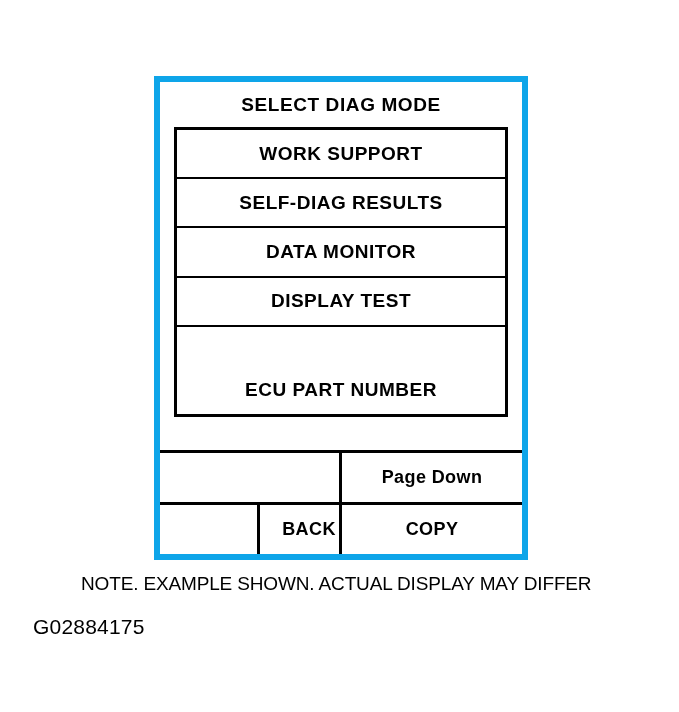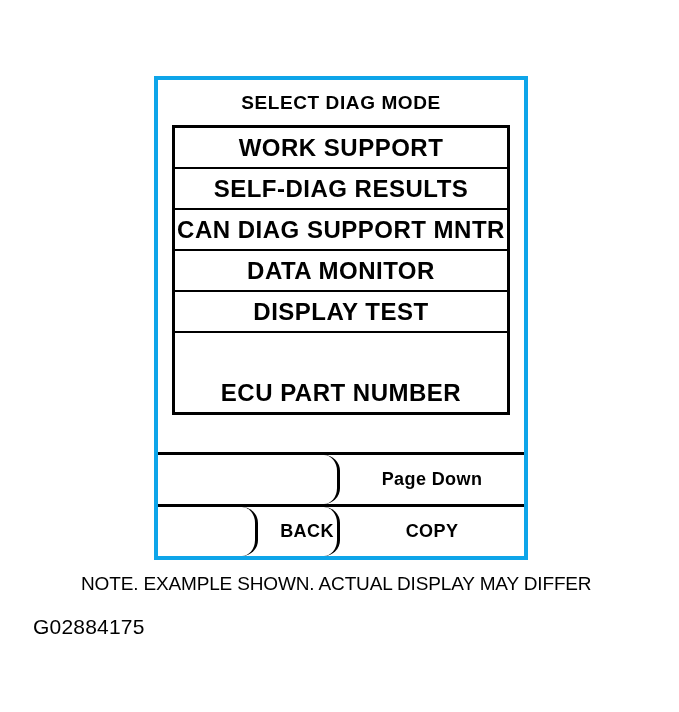--- a/index.html
+++ b/index.html
@@ -17,21 +17,21 @@
   }
 
   
   #tool-frame {
     position: absolute;
     left: 154px;
     top: 76px;
     width: 374px;
     height: 484px;
     box-sizing: border-box;
-    border: 4px solid #0ea5e9;
+    border: 6px solid #0ea5e9;
     background: #ffffff;
     display: flex;
     flex-direction: column;
   }
 
   
   #screen-title {
     height: 45px;
     flex: 0 0 45px;
     display: flex;
@@ -51,21 +51,21 @@
     background: #ffffff;
     flex: 0 0 290px;
     display: flex;
     flex-direction: column;
   }
   .menu-row {
     flex: 1 1 0;
     display: flex;
     align-items: center;
     justify-content: center;
-    font-size: 24px;
+    font-size: 19px;
     font-weight: bold;
     letter-spacing: 0.5px;
     white-space: nowrap;
     border-bottom: 2px solid #000000;
     background: #ffffff;
   }
   .menu-row:last-child {
     border-bottom: none;
     margin-top: 40px;
   }
@@ -94,21 +94,20 @@
     box-sizing: border-box;
     display: flex;
     align-items: center;
     justify-content: center;
     font-size: 18px;
     font-weight: bold;
     letter-spacing: 0.4px;
     white-space: nowrap;
     border-right: 3px solid #000000;
     background: #ffffff;
-    border-radius: 16px;
   }
   .button-cell:last-child {
     border-right: none;
   }
   
   #cell-upper-blank { flex: 0 0 182px; }
   #cell-page-down   { flex: 1 1 auto; }
   
   #cell-lower-blank { flex: 0 0 100px; }
   #cell-back        { flex: 0 0 82px; padding-left: 19px; }
@@ -144,23 +143,20 @@
   <div id="screen-title">SELECT DIAG MODE</div>
 
   <div id="menu-list">
     <div class="menu-row">
       <span>WORK SUPPORT</span>
     </div>
     <div class="menu-row">
       <span>SELF-DIAG RESULTS</span>
     </div>
     <div class="menu-row">
-      <span>CAN DIAG SUPPORT MNTR</span>
-    </div>
-    <div class="menu-row">
       <span>DATA MONITOR</span>
     </div>
     <div class="menu-row">
       <span>DISPLAY TEST</span>
     </div>
     <div class="menu-row">
       <span>ECU PART NUMBER</span>
     </div>
   </div>
 

